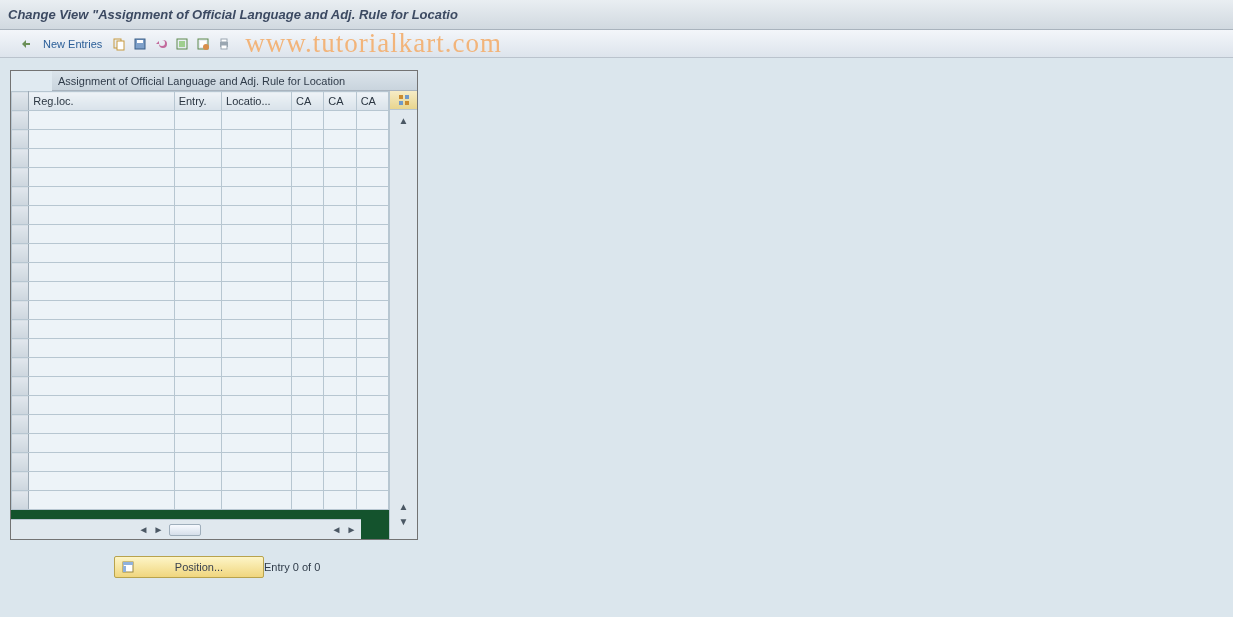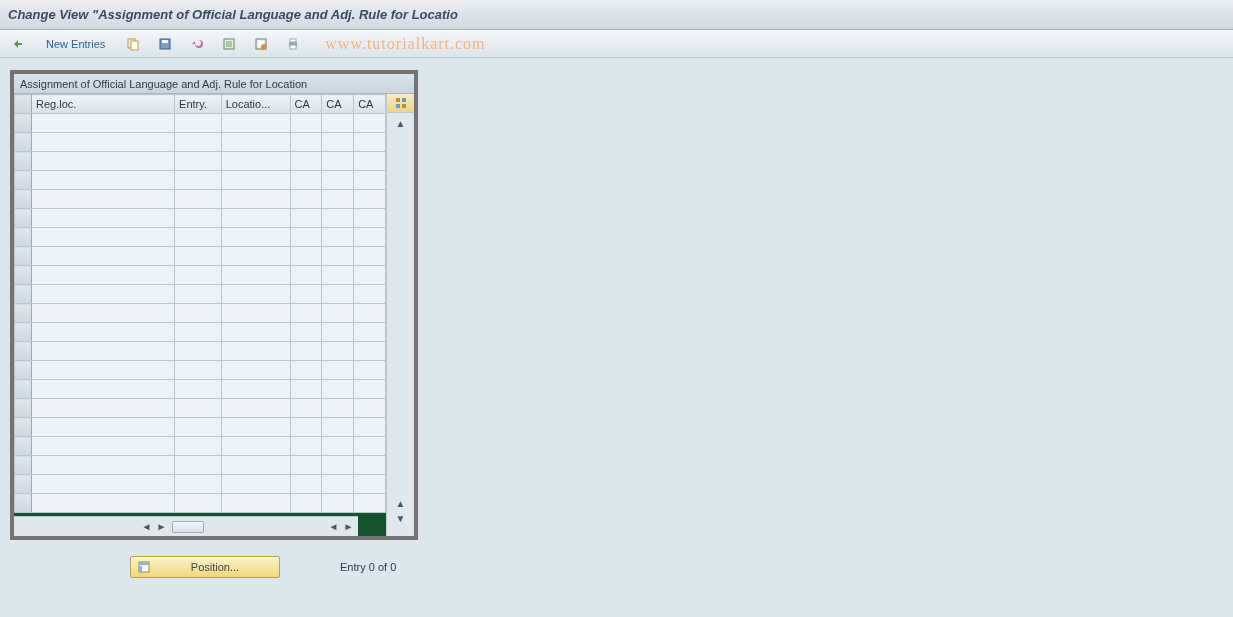--- a/index.html
+++ b/index.html
@@ -15,44 +15,45 @@
     padding:0 8px;
   }
   .title-bar h1 { margin:0; font-size:13px; font-weight:bold; font-style:italic; color:#3c4a62; }
 
   
   .toolbar {
     height:28px;
     background: linear-gradient(#f3f6fa, #dde4ec);
     border-bottom:1px solid #bac3cd;
     display:flex; align-items:center;
-    padding:0 8px;
-    gap:12px;
+    padding:0 16px;
+    gap:1px;
   }
   .tb-icon {
     width:20px; height:20px; display:flex; align-items:center; justify-content:center;
     border-radius:2px; cursor:pointer;
   }
   .tb-text { font-size:11px; color:#2b5e98; cursor:pointer; padding:0 6px; }
   .watermark {
     font-family: "Times New Roman", serif;
-    font-size:16px; color:#f2b47a; letter-spacing:1px;
+    font-size:27px; color:#f2b47a; letter-spacing:1px;
     margin-left:10px; user-select:none; pointer-events:none;
   }
 
   
   .content { position:absolute; top:58px; left:0; right:0; bottom:0; background:#dbe6ed; }
 
   
   .panel {
     position:absolute;
     top:12px; left:10px;
     width:408px; height:470px;
     background:#e0eaf1;
-    border:4px solid #737373;
+    border:1px solid #737373;
+    padding-left:41px;
   }
   .panel-title {
     height:20px; line-height:20px; padding:0 6px;
     background: linear-gradient(#dbe4eb, #c9d4dd);
     border-bottom:1px solid #a8b3be;
     color:#2f3b49; font-size:11px;
   }
 
   .grid-host {
     position:absolute; top:20px; left:0; right:0; bottom:0;
@@ -117,22 +118,22 @@
   }
   .hscroll .spacer-left { width:125px; }
   .hscroll .arrow { width:15px; height:15px; display:flex; align-items:center; justify-content:center;color:#4b5864;font-size:10px;cursor:pointer; }
   .hscroll .thumb { width:32px; height:12px; background:linear-gradient(#f7faff,#d6dfea); border:1px solid #9faebb; border-radius:2px; margin:0 3px; cursor:pointer; }
   .hscroll .spacer-flex { flex:1; }
   .hscroll .arrow.right2 { margin-right:2px; }
 
   
   .footer {
     position:absolute;
-    left:130px; top:498px;
-    display:flex; align-items:center; gap:60px;
+    left:114px; top:498px;
+    display:flex; align-items:center; 
   }
   .position-btn {
     width:150px; height:22px;
     background: linear-gradient(#fdf5c7, #f0d67e);
     border:1px solid #b8a34d;
     display:flex; align-items:center;
     padding:0 6px; gap:6px;
     color:#3a4250; cursor:pointer;
     border-radius:2px;
   }

